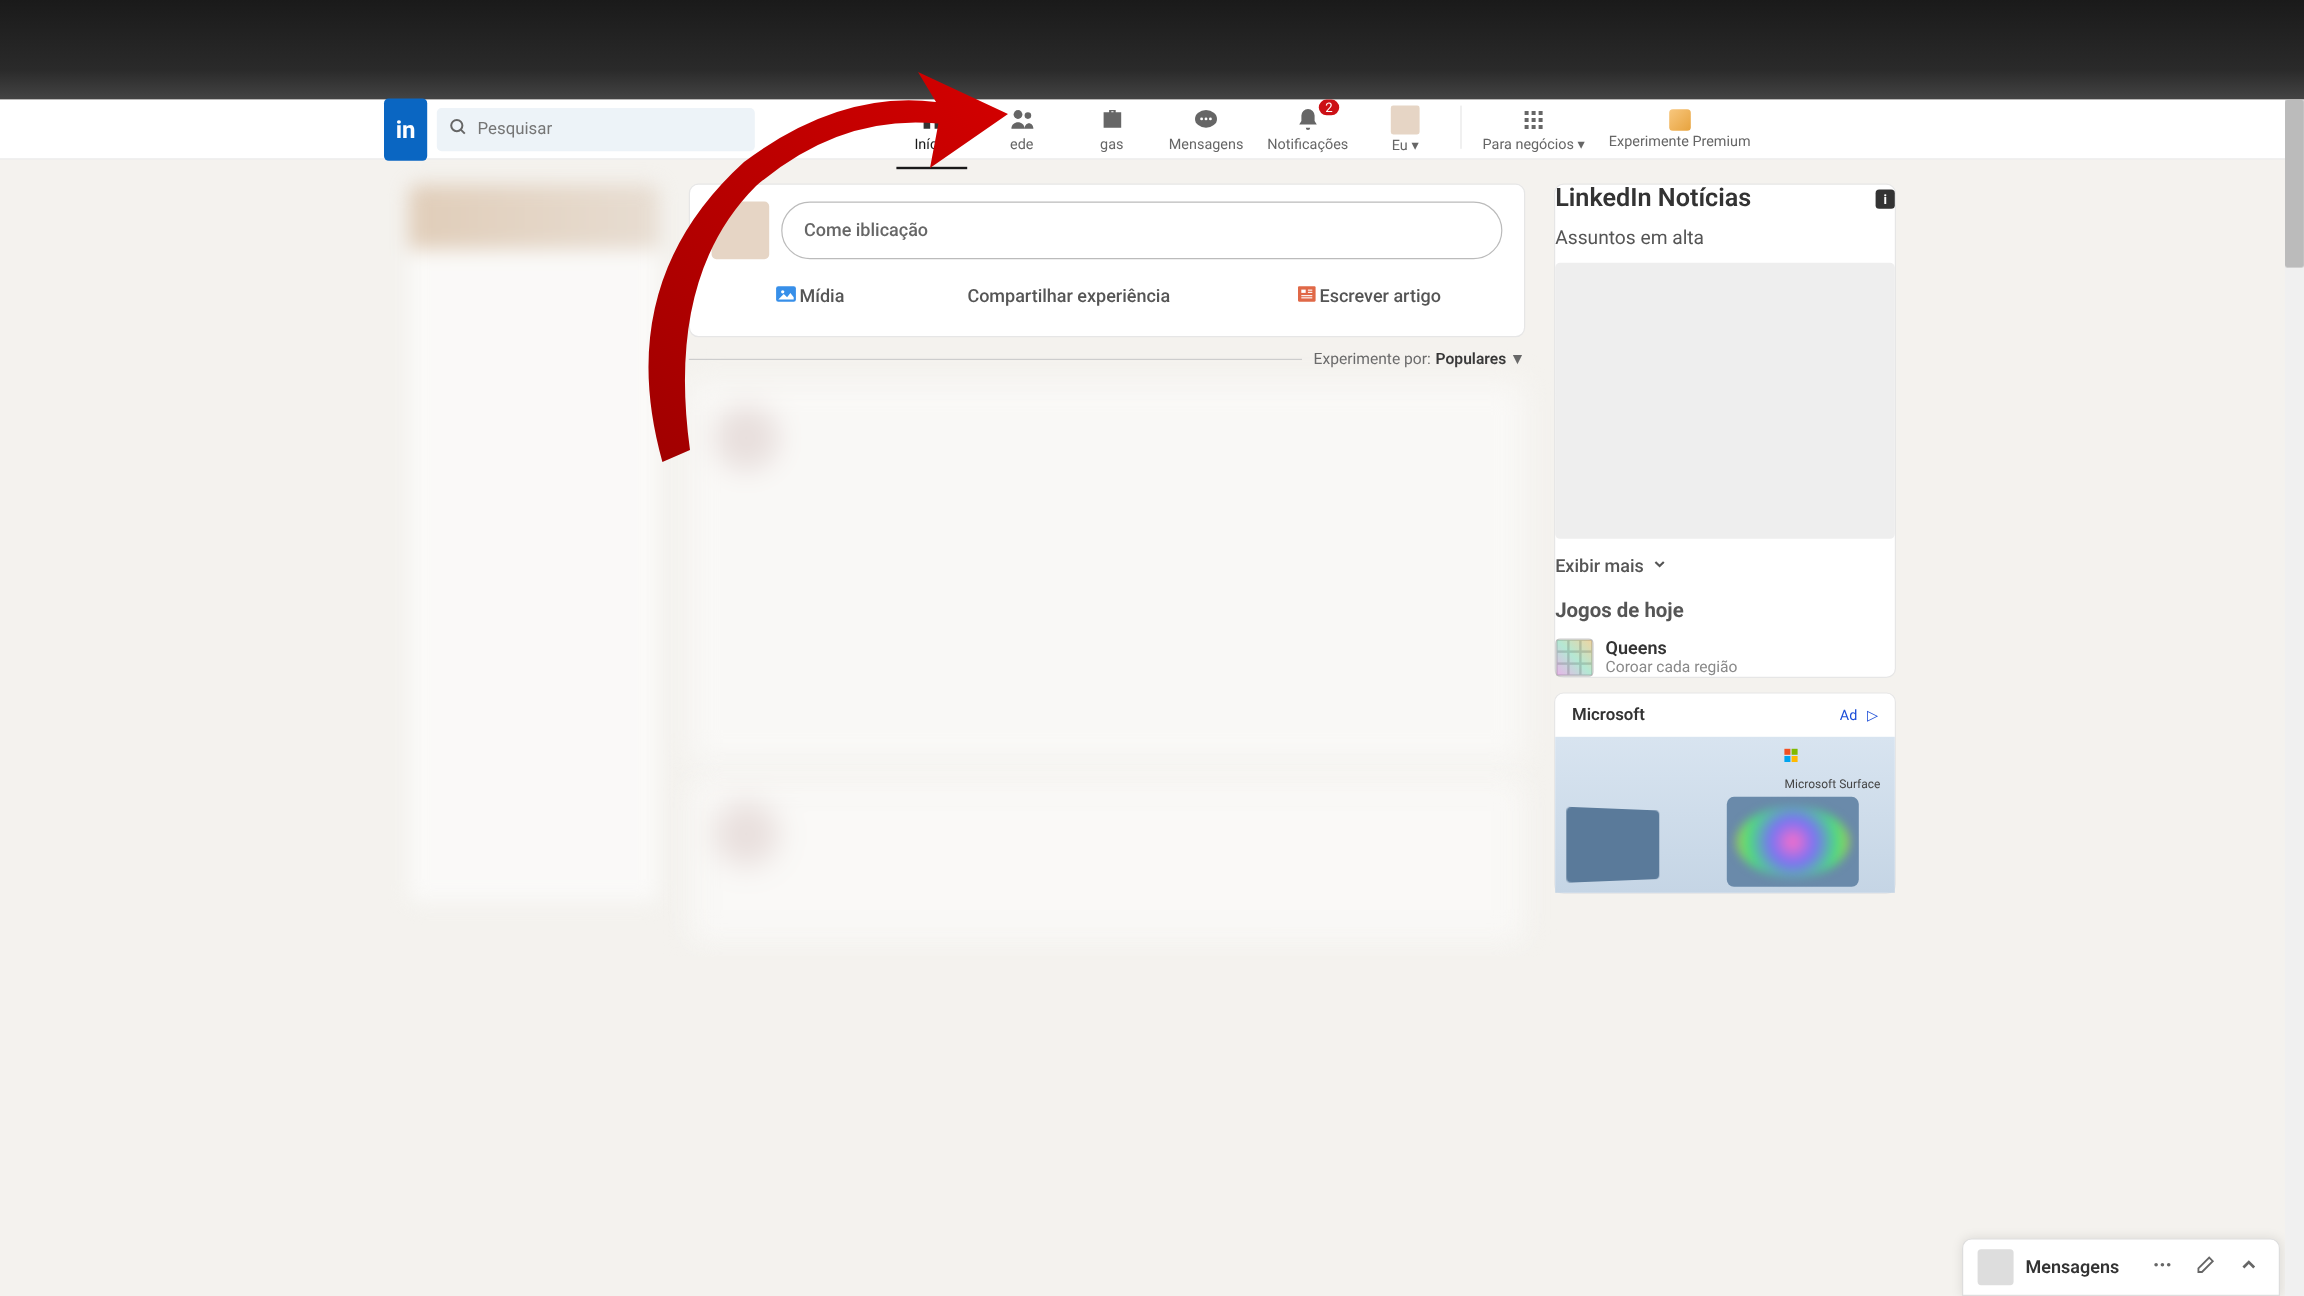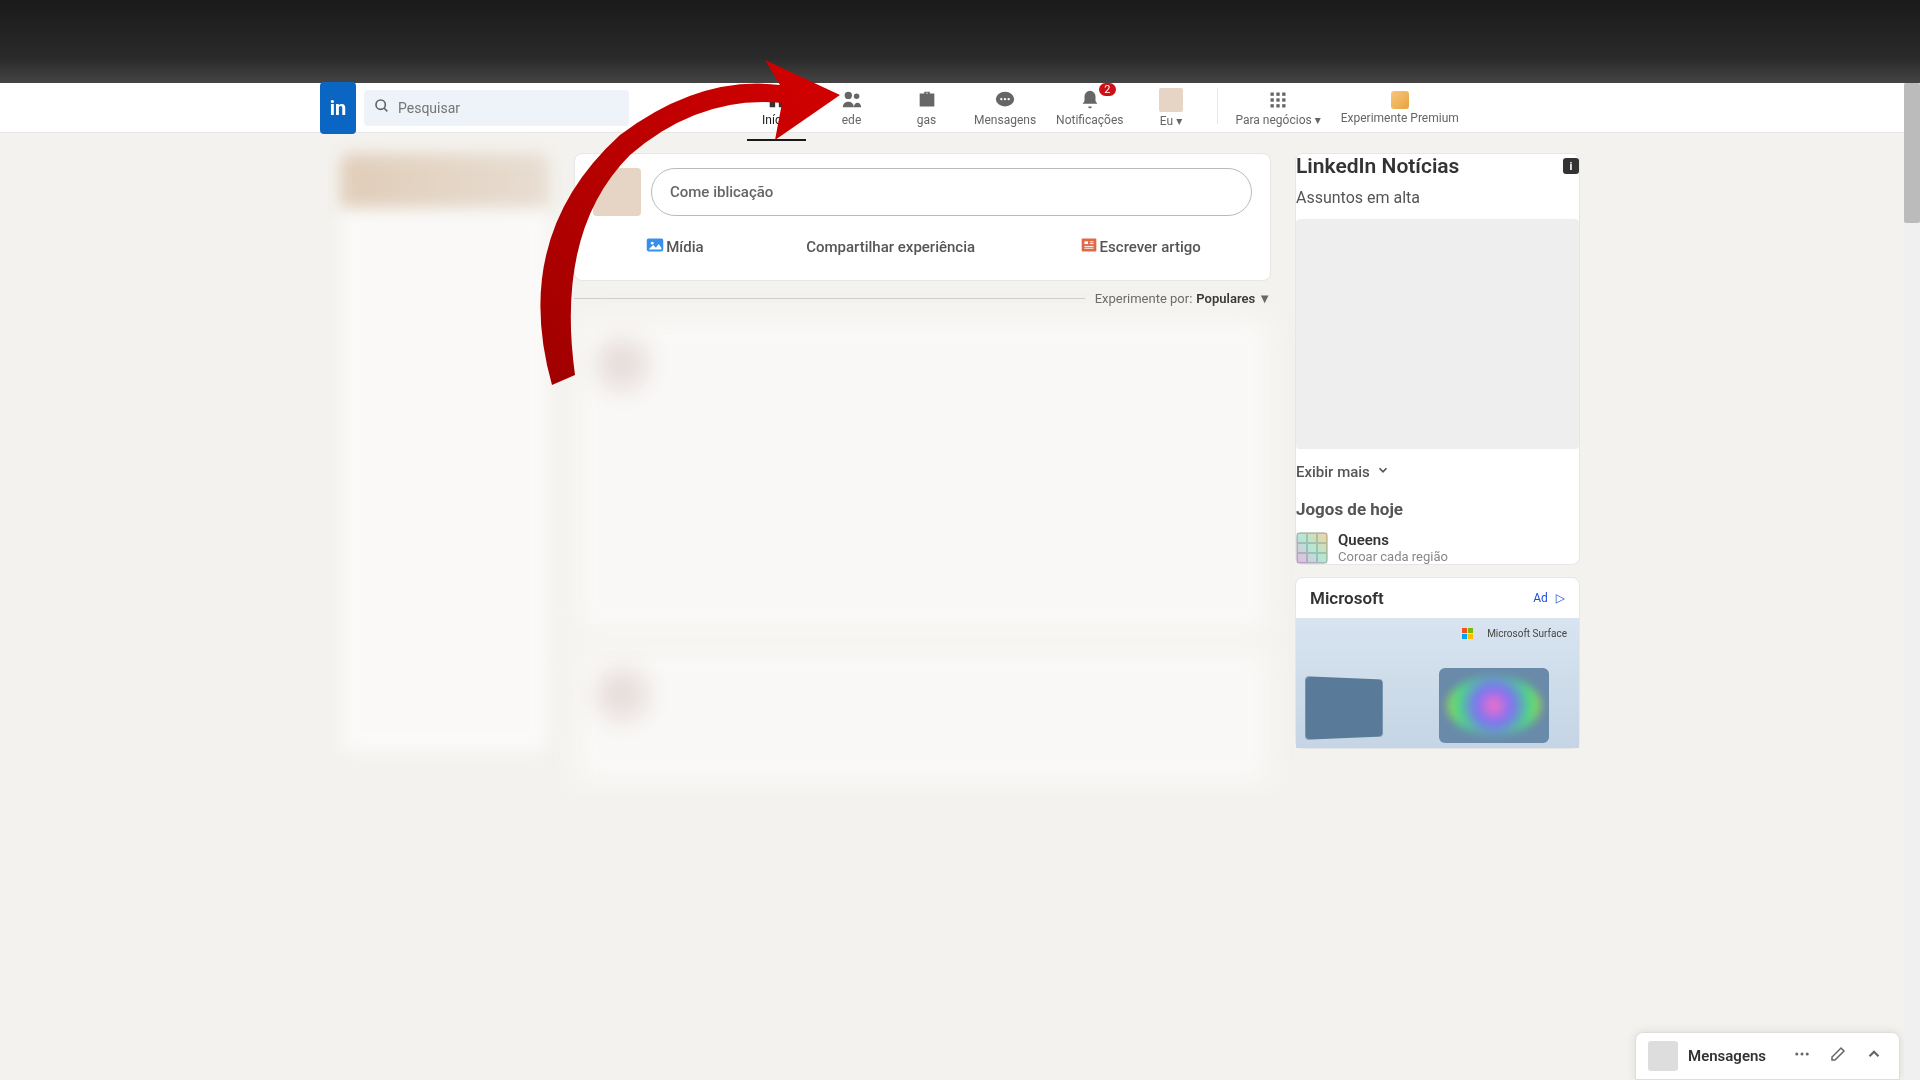--- a/index.html
+++ b/index.html
@@ -47,24 +47,24 @@
 .news-placeholder { background: #eee; height: 230px; margin-top: 12px; border-radius: 4px; }
 .show-more { display: flex; align-items: center; gap: 6px; font-size: 15px; font-weight: 500; color: #555; margin-top: 14px; cursor: pointer; }
 .games-title { font-size: 17px; font-weight: 700; color: #555; margin-top: 18px; }
 .game-item { display: flex; align-items: center; gap: 10px; margin-top: 12px; cursor: pointer; }
 .game-icon { width: 32px; height: 32px; border-radius: 4px; background: linear-gradient(45deg, #e8b4e8 0%, #b4e8d4 50%, #f0d4a0 100%); border: 1px solid #ccc; display: grid; grid-template-columns: repeat(3,1fr); grid-template-rows: repeat(3,1fr); }
 .game-icon span { border: 0.5px solid rgba(0,0,0,0.15); }
 .game-name { font-weight: 600; font-size: 15px; color: #333; }
 .game-desc { font-size: 13px; color: #888; }
 .ad-card { background: #fff; border-radius: 8px; border: 1px solid #e6e6e6; margin-top: 12px; }
 .ad-header { display: flex; justify-content: space-between; padding: 10px 14px; }
-.ad-brand { font-weight: 600; color: #333; font-size: 17px; }
+.ad-brand { font-weight: 600; color: #333; font-size: 14px; }
 .ad-label { font-size: 12px; color: #1d4ed8; display: flex; align-items: center; gap: 8px; }
 .ad-body { height: 130px; background: linear-gradient(180deg, #d8e4f0, #c5d5e5); position: relative; overflow: hidden; }
-.surface-logo { position: absolute; top: 10px; right: 12px; font-size: 10px; color: #444; display: flex; gap: 14px; }
+.surface-logo { position: absolute; top: 10px; right: 12px; font-size: 10px; color: #444; display: flex; gap: 14px; flex-direction: column; }
 .ms-squares { display: grid; grid-template-columns: 5px 5px; grid-template-rows: 5px 5px; gap: 1px; }
 .ms-squares span:nth-child(1){background:#f25022}.ms-squares span:nth-child(2){background:#7fba00}.ms-squares span:nth-child(3){background:#00a4ef}.ms-squares span:nth-child(4){background:#ffb900}
 .laptop1 { position: absolute; left: 10px; bottom: 10px; width: 80px; height: 60px; background: #5a7a9a; border-radius: 4px; transform: perspective(200px) rotateY(15deg); }
 .laptop2 { position: absolute; right: 30px; bottom: 5px; width: 110px; height: 75px; background: #6a8aaa; border-radius: 6px; }
 .laptop2::after { content:''; position:absolute; inset:8px; background: radial-gradient(circle at 50% 50%, #ff6ec7, #7873f5, #4ade80, #fbbf24); border-radius: 50%; filter: blur(4px); }
 .msg-dock { position: fixed; bottom: 0; right: 20px; width: 265px; background: #fff; border: 1px solid #ddd; border-radius: 8px 8px 0 0; box-shadow: 0 0 10px rgba(0,0,0,0.1); display: flex; align-items: center; padding: 8px 12px; gap: 10px; }
 .msg-avatar { width: 30px; height: 30px; background: #ddd; border-radius: 3px; }
 .msg-title { font-weight: 600; color: #333; font-size: 15px; flex: 1; }
 .msg-icon { color: #666; cursor: pointer; padding: 4px; }
 .scrollbar { position: fixed; right: 0; top: 83px; bottom: 0; width: 16px; background: #f0f0f0; }

